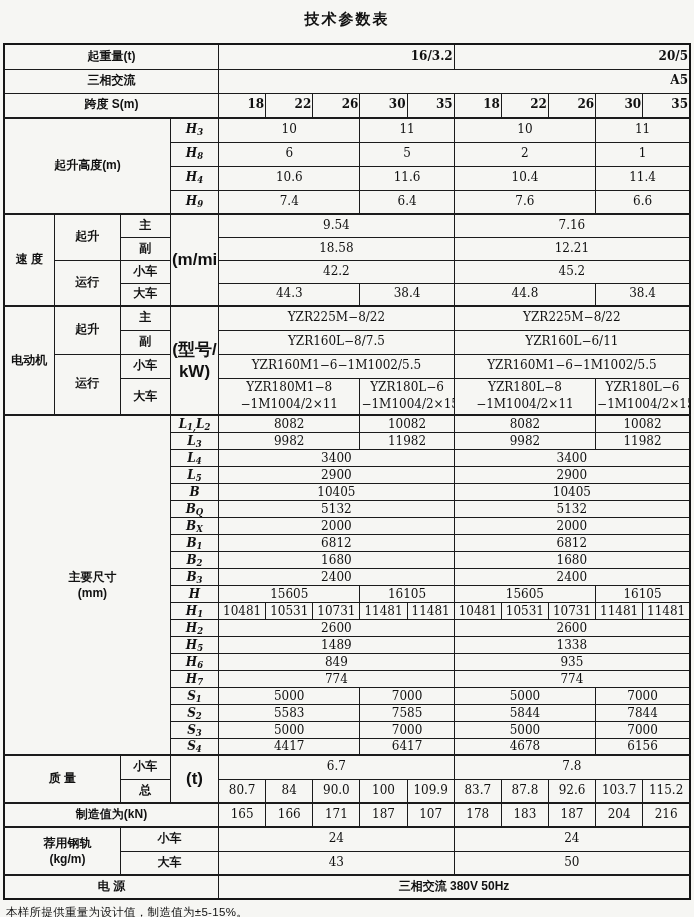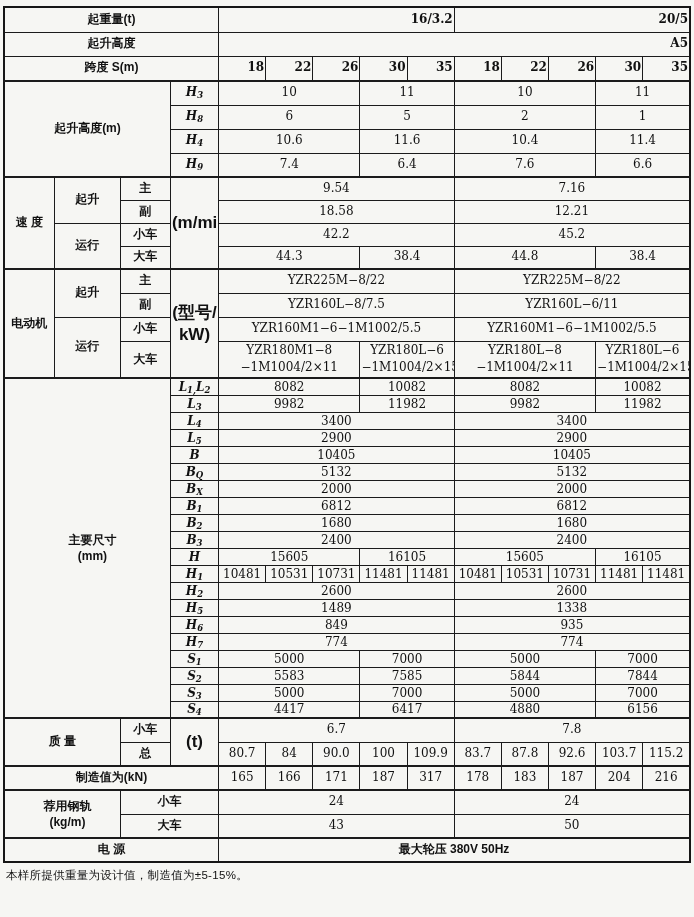--- a/index.html
+++ b/index.html
@@ -77,20 +77,21 @@
   .footnote {
     font-size: 11.5px;
     padding: 5px 2px 0 3px;
     letter-spacing: 0.3px;
   }
 </style>
 </head>
 <body>
 
 <div class="page">
+  <div class="title">技术参数表</div>
 
   <table class="params">
     <colgroup>
       <col style="width:50px">
         <col style="width:66px">
         <col style="width:50px">
         <col style="width:48px">
       <col style="width:47px">
         <col style="width:47px">
         <col style="width:47px">
@@ -102,21 +103,21 @@
         <col style="width:47px">
         <col style="width:47px">
     </colgroup>
     <tbody>
         <tr class="h25">
           <td colspan="4" class="lbl">起重量(t)</td>
           <td colspan="5" class="hdrv">16/3.2</td>
           <td colspan="5" class="hdrv">20/5</td>
         </tr>
         <tr>
-          <td colspan="4" class="lbl">起升高度</td>
+          <td colspan="4" class="lbl">三相交流</td>
           <td colspan="10" class="hdrv">A5</td>
         </tr>
         <tr class="h25">
           <td colspan="4" class="lbl">跨度 S(m)</td>
           <td class="hdrv">18</td>
           <td class="hdrv">22</td>
           <td class="hdrv">26</td>
           <td class="hdrv">30</td>
           <td class="hdrv">35</td>
           <td class="hdrv">18</td>
@@ -319,21 +320,21 @@
           <td class="var">S<sub>3</sub></td>
           <td colspan="3" class="val">5000</td>
           <td colspan="2" class="val">7000</td>
           <td colspan="3" class="val">5000</td>
           <td colspan="2" class="val">7000</td>
         </tr>
         <tr class="dim">
           <td class="var">S<sub>4</sub></td>
           <td colspan="3" class="val">4417</td>
           <td colspan="2" class="val">6417</td>
-          <td colspan="3" class="val">4880</td>
+          <td colspan="3" class="val">4678</td>
           <td colspan="2" class="val">6156</td>
         </tr>
         <tr class="sect pw">
           <td colspan="2" rowspan="2" class="lbl">质  量</td>
           <td class="lbl">小车</td>
           <td rowspan="2" class="unit">(t)</td>
           <td colspan="5" class="val">6.7</td>
           <td colspan="5" class="val">7.8</td>
         </tr>
         <tr class="pw">
@@ -348,39 +349,39 @@
           <td class="val">92.6</td>
           <td class="val">103.7</td>
           <td class="val">115.2</td>
         </tr>
         <tr class="sect pw">
           <td colspan="4" class="lbl">制造值为(kN)</td>
           <td class="val">165</td>
           <td class="val">166</td>
           <td class="val">171</td>
           <td class="val">187</td>
-          <td class="val">317</td>
+          <td class="val">107</td>
           <td class="val">178</td>
           <td class="val">183</td>
           <td class="val">187</td>
           <td class="val">204</td>
           <td class="val">216</td>
         </tr>
         <tr class="sect pw">
           <td colspan="2" rowspan="2" class="lbl twoline">荐用钢轨<br>(kg/m)</td>
           <td colspan="2" class="lbl">小车</td>
           <td colspan="5" class="val">24</td>
           <td colspan="5" class="val">24</td>
         </tr>
         <tr class="pw">
           <td colspan="2" class="lbl">大车</td>
           <td colspan="5" class="val">43</td>
           <td colspan="5" class="val">50</td>
         </tr>
         <tr class="sect pwr">
           <td colspan="4" class="lbl">电    源</td>
-          <td colspan="10" class="lbl">最大轮压  380V  50Hz</td>
+          <td colspan="10" class="lbl">三相交流  380V  50Hz</td>
         </tr>
       </tbody>
   </table>
 
   <div class="footnote">本样所提供重量为设计值，制造值为±5-15%。</div>
 </div>
 
 </body></html>

